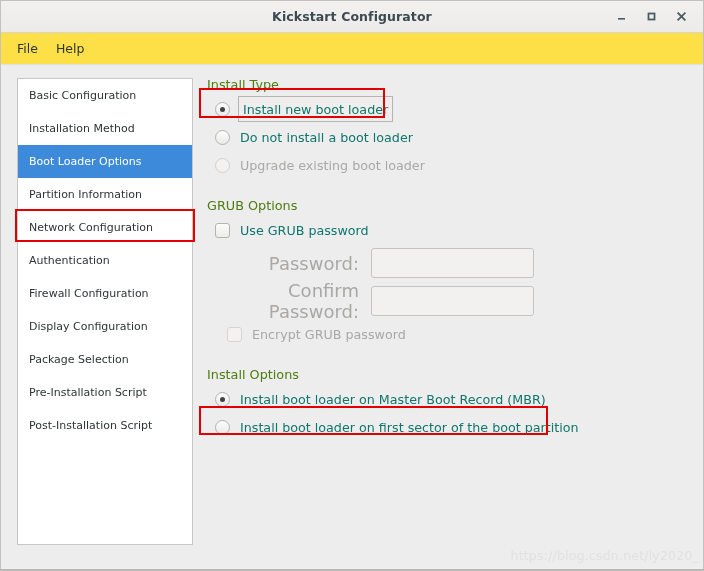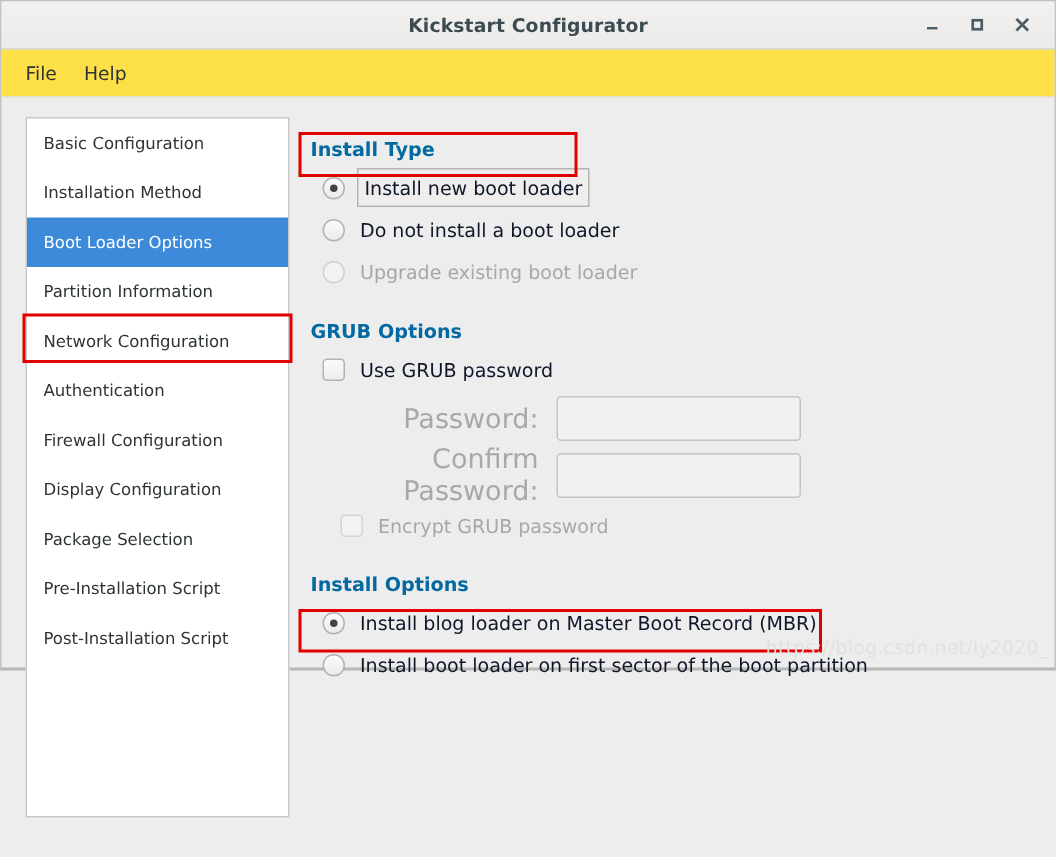--- a/index.html
+++ b/index.html
@@ -10,21 +10,21 @@
     width: 704px;
     height: 571px;
     overflow: hidden;
     background: #ededed;
     font-family: "DejaVu Sans", "Liberation Sans", sans-serif;
     -webkit-font-smoothing: antialiased;
   }
   #window {
     position: relative;
     width: 704px;
-    height: 447px;
+    height: 571px;
     background: #ededed;
     box-sizing: border-box;
     border: 1px solid #c4c2c0;
     border-bottom: 2px solid #b9b7b5;
     display: flex;
     flex-direction: column;
   }
 
   
   #titlebar {
@@ -132,35 +132,35 @@
 
   
   #content {
     flex: 1;
     padding: 12px 0 0 14px;
     box-sizing: border-box;
     position: relative;
   }
   .section-title {
     font-size: 12.8px;
-    font-weight: bold;
-    color: #0369a1;
-    margin: 16px 0 3px 0;
+    font-weight: normal;
+    color: #4d7c0f;
+    margin: 0 0 3px 0;
   }
   .gap-sect { margin-top: 19px; }
 
   .opt-row {
     display: flex;
     align-items: center;
     height: 28px;
     padding-left: 8px;
   }
   .opt-label {
     font-size: 12.7px;
-    color: #0f172a;
+    color: #0f766e;
     margin-left: 10px;
     white-space: nowrap;
   }
   .opt-label.disabled { color: #a9a8a6; }
 
   
   .radio {
     width: 15px;
     height: 15px;
     min-width: 15px;
@@ -387,21 +387,21 @@
 
       <div class="opt-row" style="padding-left:20px;">
         <span class="checkbox disabled"></span>
         <span class="opt-label disabled">Encrypt GRUB password</span>
       </div>
 
       <div class="section-title gap-sect">Install Options</div>
 
       <div class="opt-row">
         <span class="radio checked"></span>
-        <span class="opt-label">Install blog loader on Master Boot Record (MBR)</span>
+        <span class="opt-label">Install boot loader on Master Boot Record (MBR)</span>
       </div>
 
       <div class="opt-row">
         <span class="radio"></span>
         <span class="opt-label">Install boot loader on first sector of the boot partition</span>
       </div>
 
 
       <div class="annot-box" id="annot-install-new"></div>
       <div class="annot-box" id="annot-mbr"></div>

